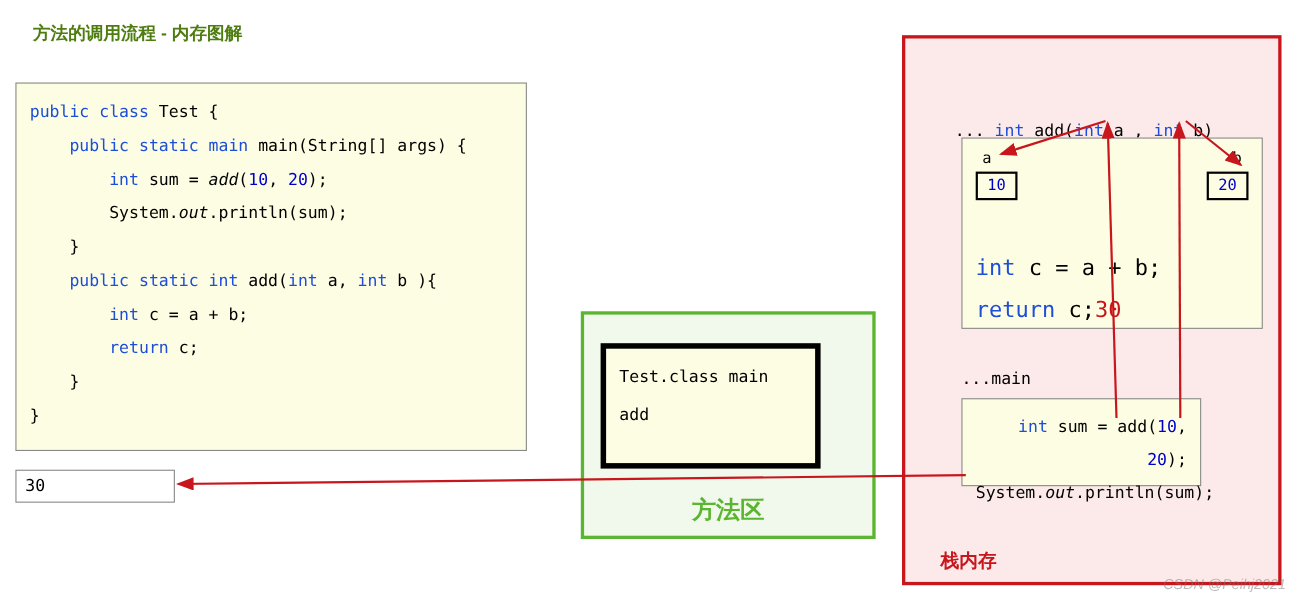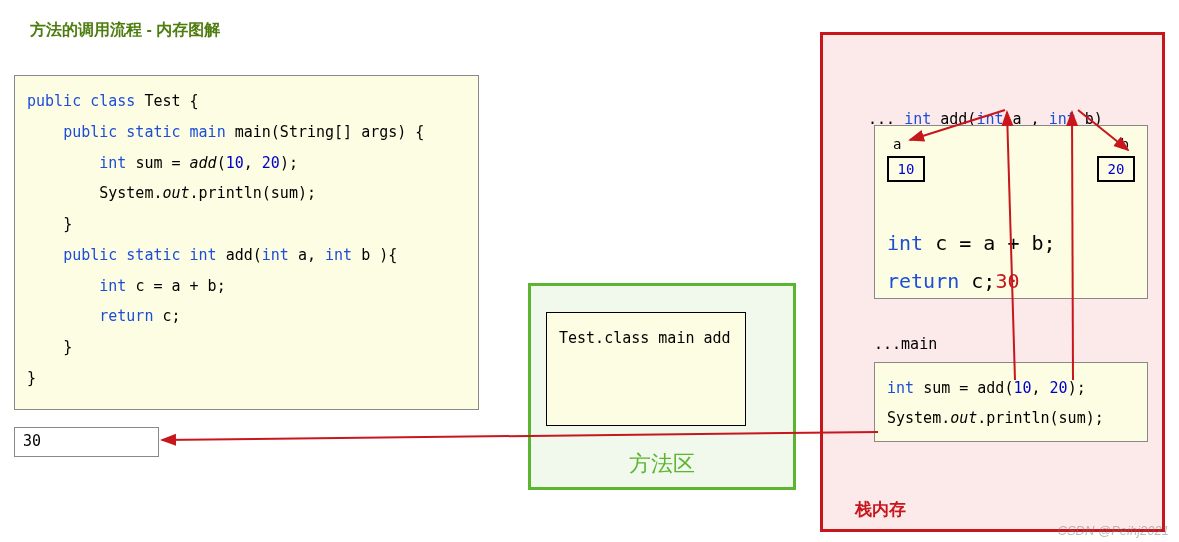--- a/index.html
+++ b/index.html
@@ -56,31 +56,31 @@
       height: 207px;
       background: #f0f9ec;
       border: 3px solid #5cb531;
     }
     .method-area-label {
       position: absolute;
       bottom: 8px;
       width: 100%;
       text-align: center;
       font-size: 22px;
-      font-weight: normal;
+      font-weight: bold;
       color: #5cb531;
     }
     .method-area-inner {
       position: absolute;
       top: 312px;
       left: 546px;
       width: 200px;
       height: 114px;
       background: #fdfde3;
-      border: 1px solid #000000;
+      border: 5px solid #000000;
       padding: 8px 12px;
       font-family: "Consolas", monospace;
       font-size: 15px;
       line-height: 2.3;
     }
     .stack-bg {
       position: absolute;
       top: 32px;
       left: 820px;
       width: 345px;
@@ -169,28 +169,29 @@
       top: 335px;
       left: 874px;
       font-family: "Consolas", monospace;
       font-size: 15px;
       text-align: center;
     }
     .main-frame {
       position: absolute;
       top: 362px;
       left: 874px;
-      width: 274px;
+      width: 218px;
       height: 80px;
       background: #fdfde3;
       border: 1px solid #888;
       padding: 10px 12px;
       font-family: "Consolas", monospace;
       font-size: 15px;
       line-height: 2.0;
+      text-align: right;
     }
     .watermark {
       position: absolute;
       bottom: 4px;
       right: 10px;
       font-size: 13px;
       color: rgba(120,120,120,0.5);
       font-style: italic;
       text-align: right;
     }

